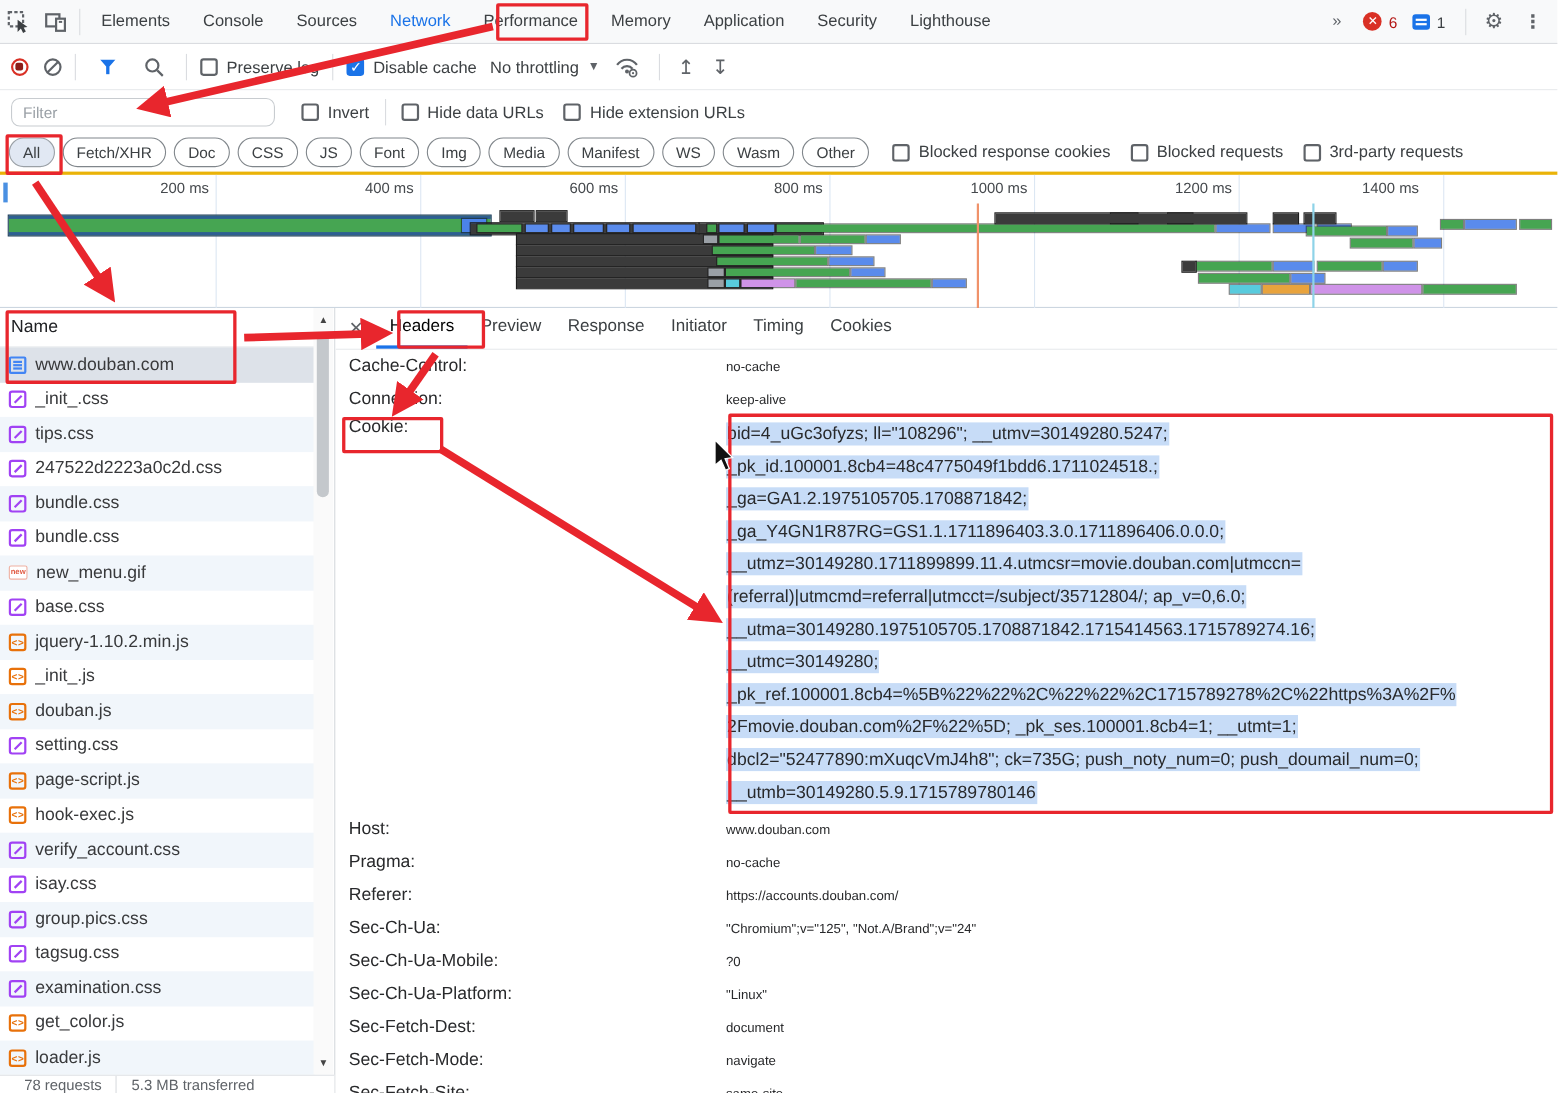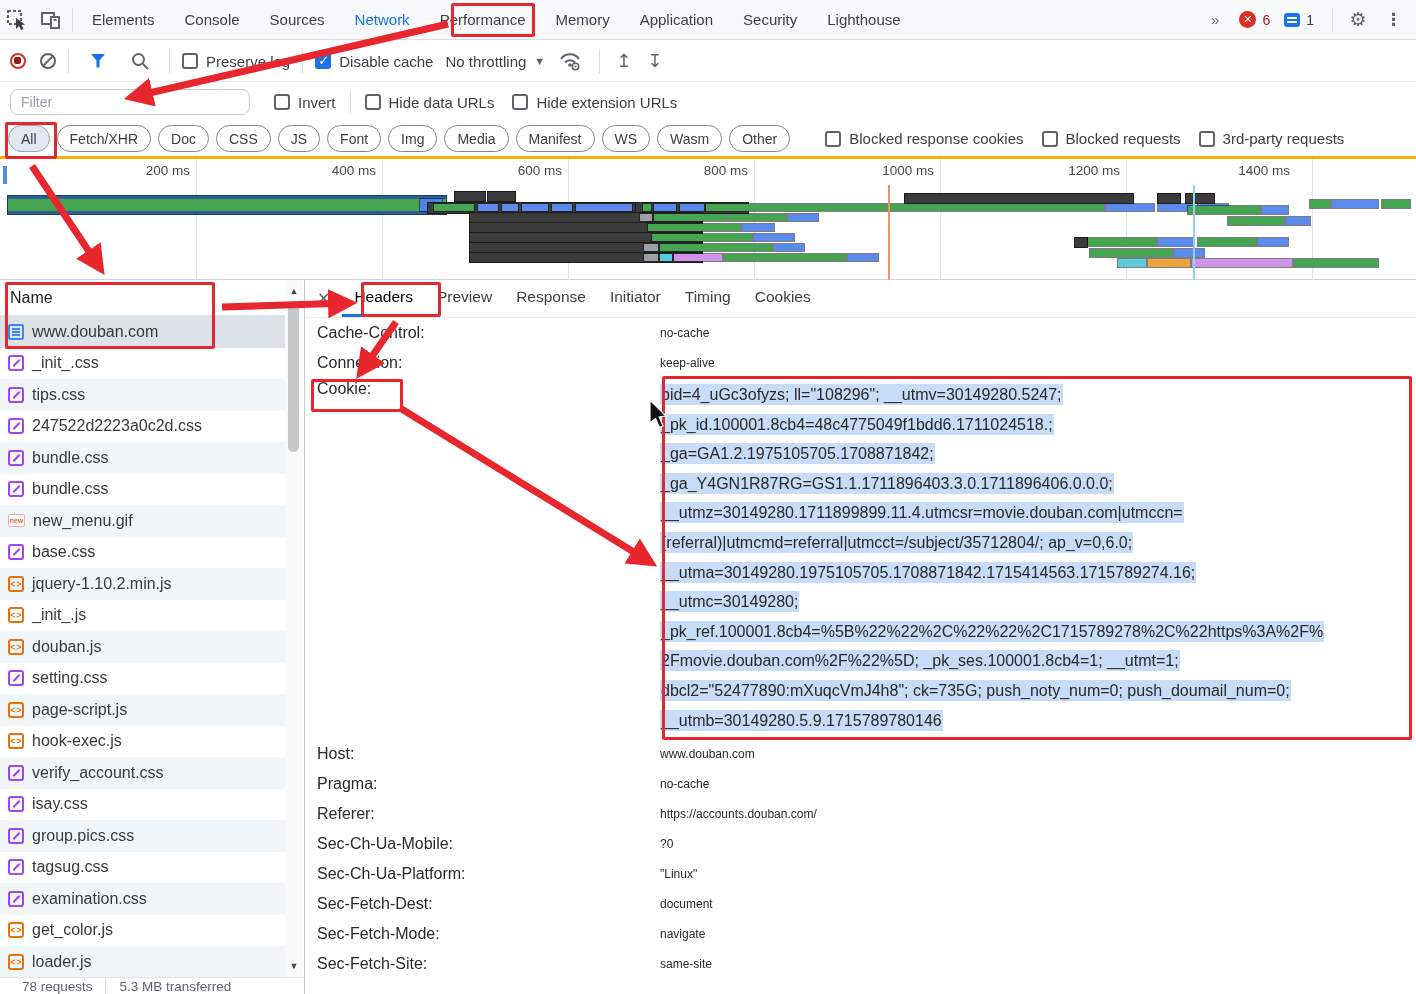--- a/index.html
+++ b/index.html
@@ -48,21 +48,21 @@
     font-size:14px; color:#202124; outline:none; font-family:inherit; }
   .filter-input::placeholder { color:#9aa0a6; }
   .cb-item { display:flex; align-items:center; gap:8px; }
 
   
   .chips-row { position:absolute; top:121px; left:0; width:100%; height:38px; background:#fff;
     border-bottom:3px solid #eab308; display:flex; align-items:center; padding-left:8px; gap:7px; }
   .chip { height:27px; padding:0 12px; border:1px solid #80868b; border-radius:14px; background:#fff;
     display:flex; align-items:center; font-size:14px; color:#3c4043; cursor:pointer; white-space:nowrap; }
   .chip.sel { background:#e1e8f3; border-color:#9aa0a6; }
-  .chips-cbs { display:flex; align-items:center; gap:18px; margin-left:28px; white-space:nowrap; overflow:hidden; }
+  .chips-cbs { display:flex; align-items:center; gap:18px; margin-left:14px; white-space:nowrap; overflow:hidden; }
 
   
   .overview { position:absolute; top:159px; left:0; width:1416px; height:121px; background:#fff;
     border-bottom:1px solid #ccd6e0; cursor:col-resize; }
   .gridline { position:absolute; top:0; width:1px; height:121px; background:#dce7f3; }
   .tick-lbl { position:absolute; top:4px; font-size:13.5px; color:#45494d; }
   .ov-bar { position:absolute; outline:1px solid rgba(20,20,20,.55); }
   .c-dark { background:#3b3b3b; outline-color:#1d1d1d; }
   .c-green { background:#46a552; }
   .c-blue { background:#5a8bec; }
@@ -536,20 +536,24 @@
           </div>
           <div class="hrow">
             <span class="hname">Pragma:</span>
             <span class="hval">no-cache</span>
           </div>
           <div class="hrow">
             <span class="hname">Referer:</span>
             <span class="hval">https://accounts.douban.com/</span>
           </div>
           <div class="hrow">
+            <span class="hname">Sec-Ch-Ua:</span>
+            <span class="hval">"Chromium";v="125", "Not.A/Brand";v="24"</span>
+          </div>
+          <div class="hrow">
             <span class="hname">Sec-Ch-Ua-Mobile:</span>
             <span class="hval">?0</span>
           </div>
           <div class="hrow">
             <span class="hname">Sec-Ch-Ua-Platform:</span>
             <span class="hval">"Linux"</span>
           </div>
           <div class="hrow">
             <span class="hname">Sec-Fetch-Dest:</span>
             <span class="hval">document</span>

